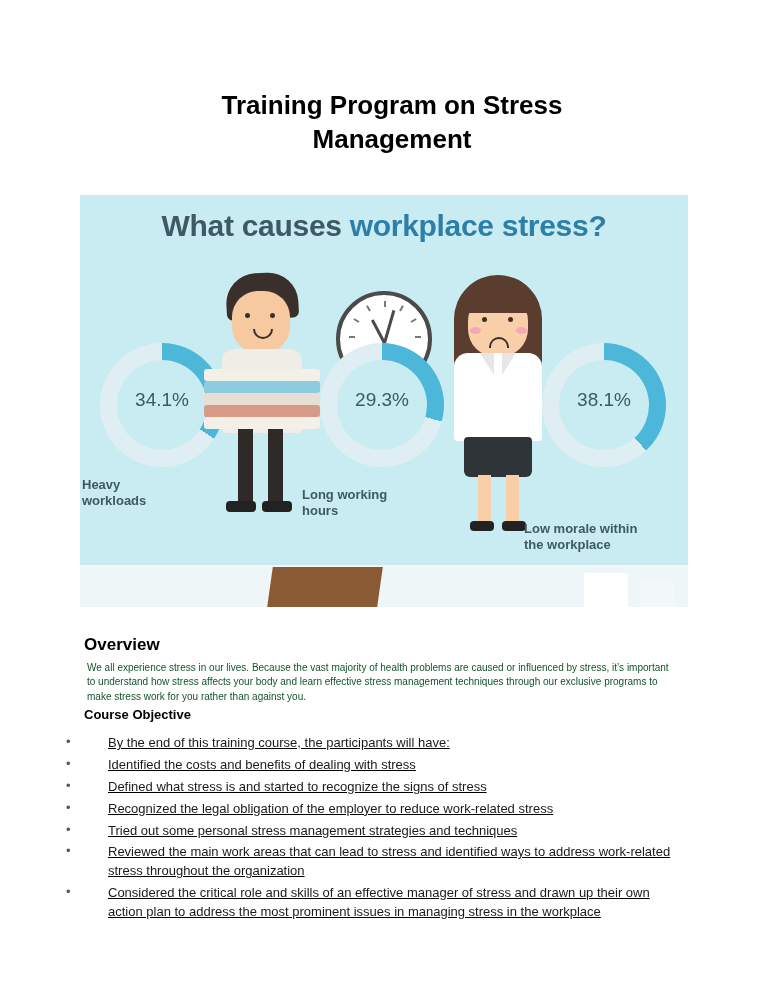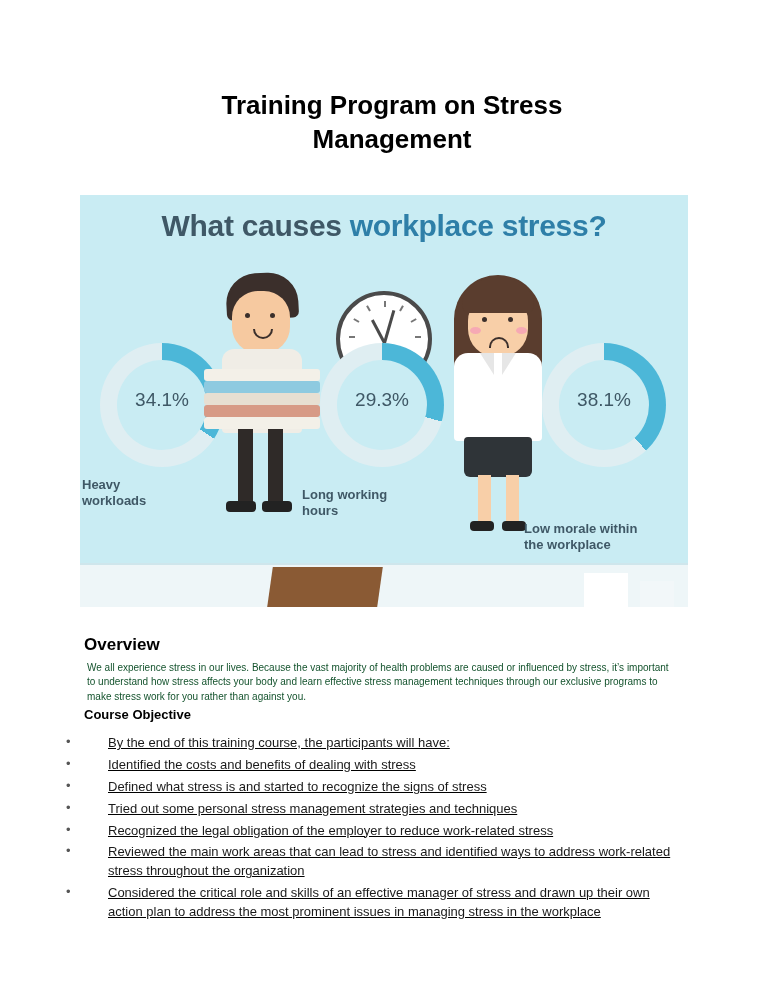--- a/index.html
+++ b/index.html
@@ -351,20 +351,20 @@
 
   <div class="body-wrap">
     <h2 class="section-heading">Overview</h2>
     <p class="para">We all experience stress in our lives. Because the vast majority of health problems are caused or influenced by stress, it’s important to understand how stress affects your body and learn effective stress management techniques through our exclusive programs to make stress work for you rather than against you.</p>
     <p class="sub-heading">Course Objective</p>
 
     <ul class="bullets">
       <li>By the end of this training course, the participants will have:</li>
       <li>Identified the costs and benefits of dealing with stress</li>
       <li>Defined what stress is and started to recognize the signs of stress</li>
+      <li>Recognized the legal obligation of the employer to reduce work-related stress</li>
       <li>Tried out some personal stress management strategies and techniques</li>
-      <li>Recognized the legal obligation of the employer to reduce work-related stress</li>
       <li>Reviewed the main work areas that can lead to stress and identified ways to address work-related stress throughout the organization</li>
       <li>Considered the critical role and skills of an effective manager of stress and drawn up their own action plan to address the most prominent issues in managing stress in the workplace</li>
     </ul>
   </div>
 
 </div>
 
 </body></html>

